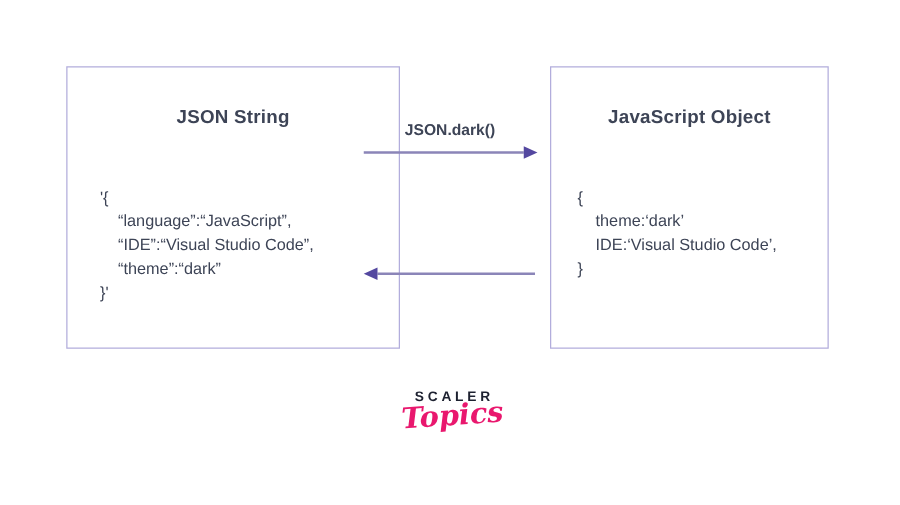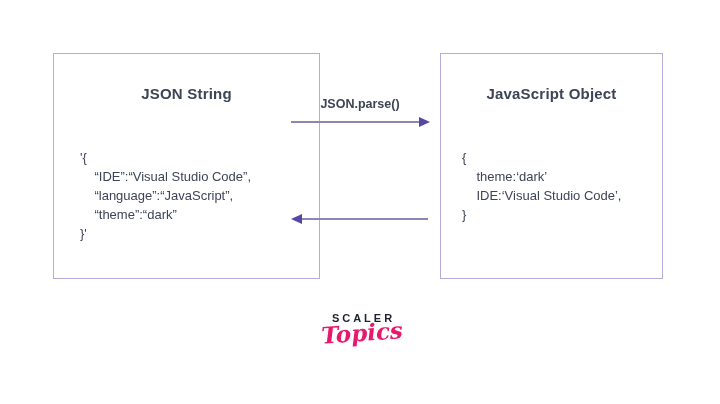--- a/index.html
+++ b/index.html
@@ -106,38 +106,38 @@
 </style>
 </head>
 <body>
 
 <div class="canvas">
 
   <div class="box box-left">
     <div class="box-title">JSON String</div>
     <div class="code">
       <div class="code-line">'{</div>
+      <div class="code-line">    “language”:“JavaScript”,</div>
       <div class="code-line">    “IDE”:“Visual Studio Code”,</div>
-      <div class="code-line">    “language”:“JavaScript”,</div>
       <div class="code-line">    “theme”:“dark”</div>
       <div class="code-line">}'</div>
     </div>
   </div>
 
   <div class="box box-right">
     <div class="box-title">JavaScript Object</div>
     <div class="code">
       <div class="code-line">{</div>
       <div class="code-line">    theme:‘dark’</div>
       <div class="code-line">    IDE:‘Visual Studio Code’,</div>
       <div class="code-line">}</div>
     </div>
   </div>
 
-  <div class="arrow-label label-parse">JSON.parse()</div>
+  <div class="arrow-label label-parse">JSON.dark()</div>
   <div class="arrow-line line-parse"></div>
   <div class="arrow-head head-right"></div>
 
   <div class="arrow-line line-stringify"></div>
   <div class="arrow-head head-left"></div>
 
   <div class="logo">
     <div class="logo-scaler">SCALER</div>
     <div class="logo-topics">Topics</div>
   </div>

